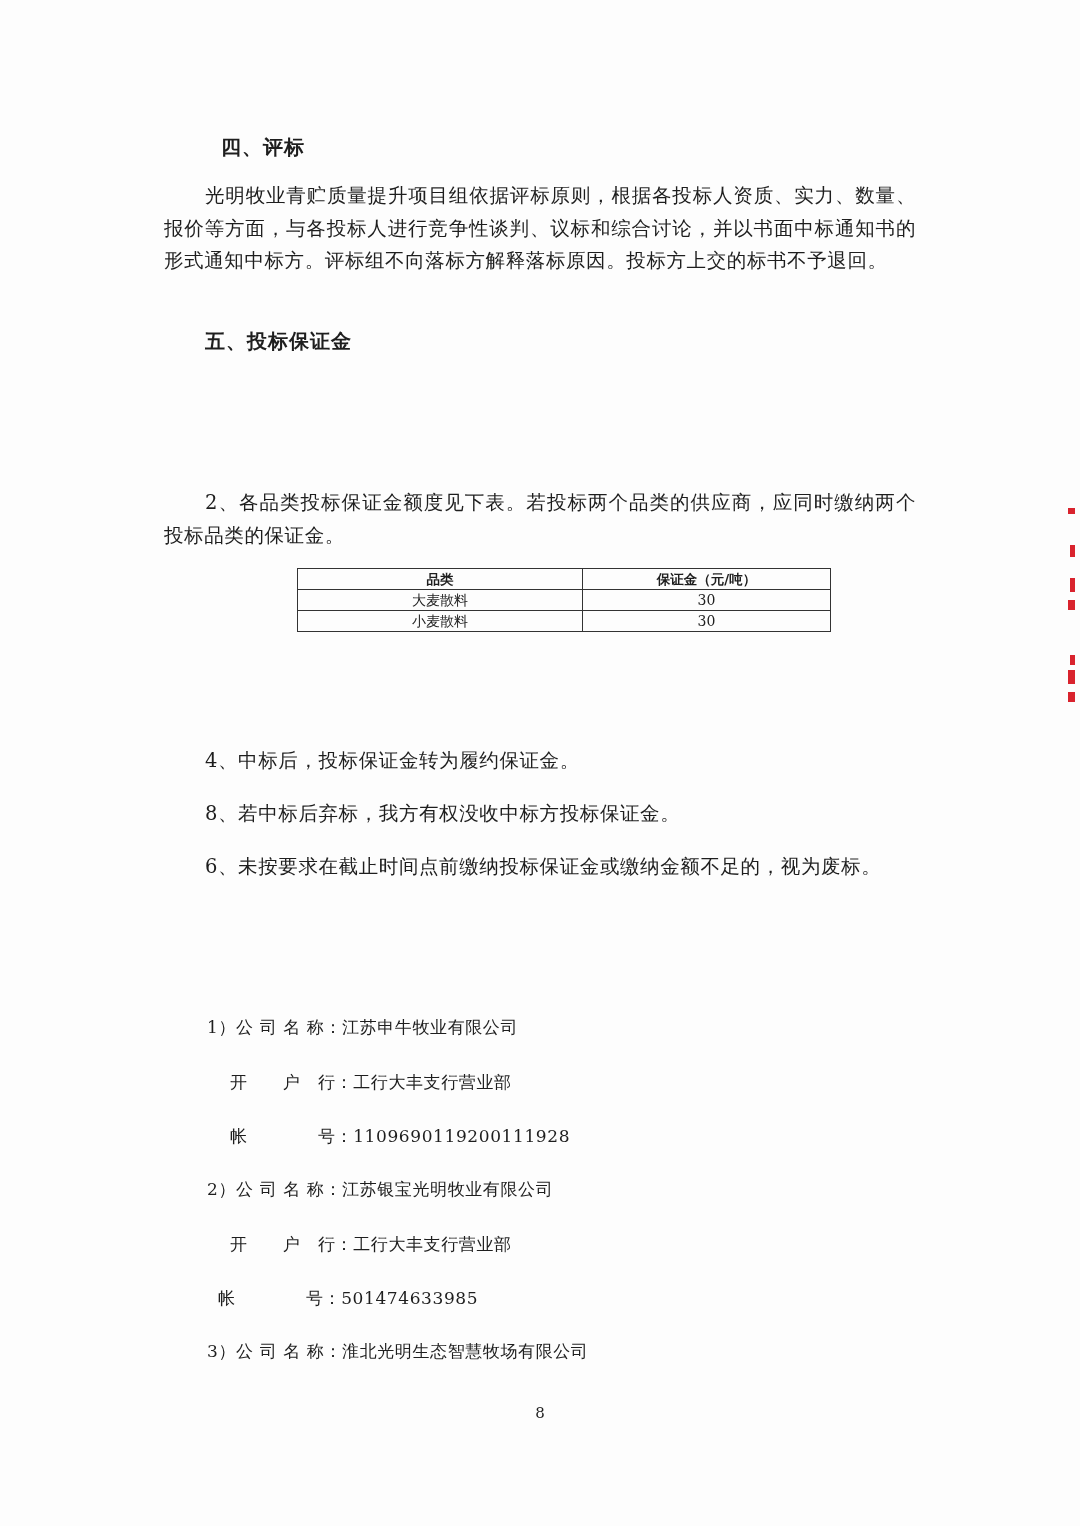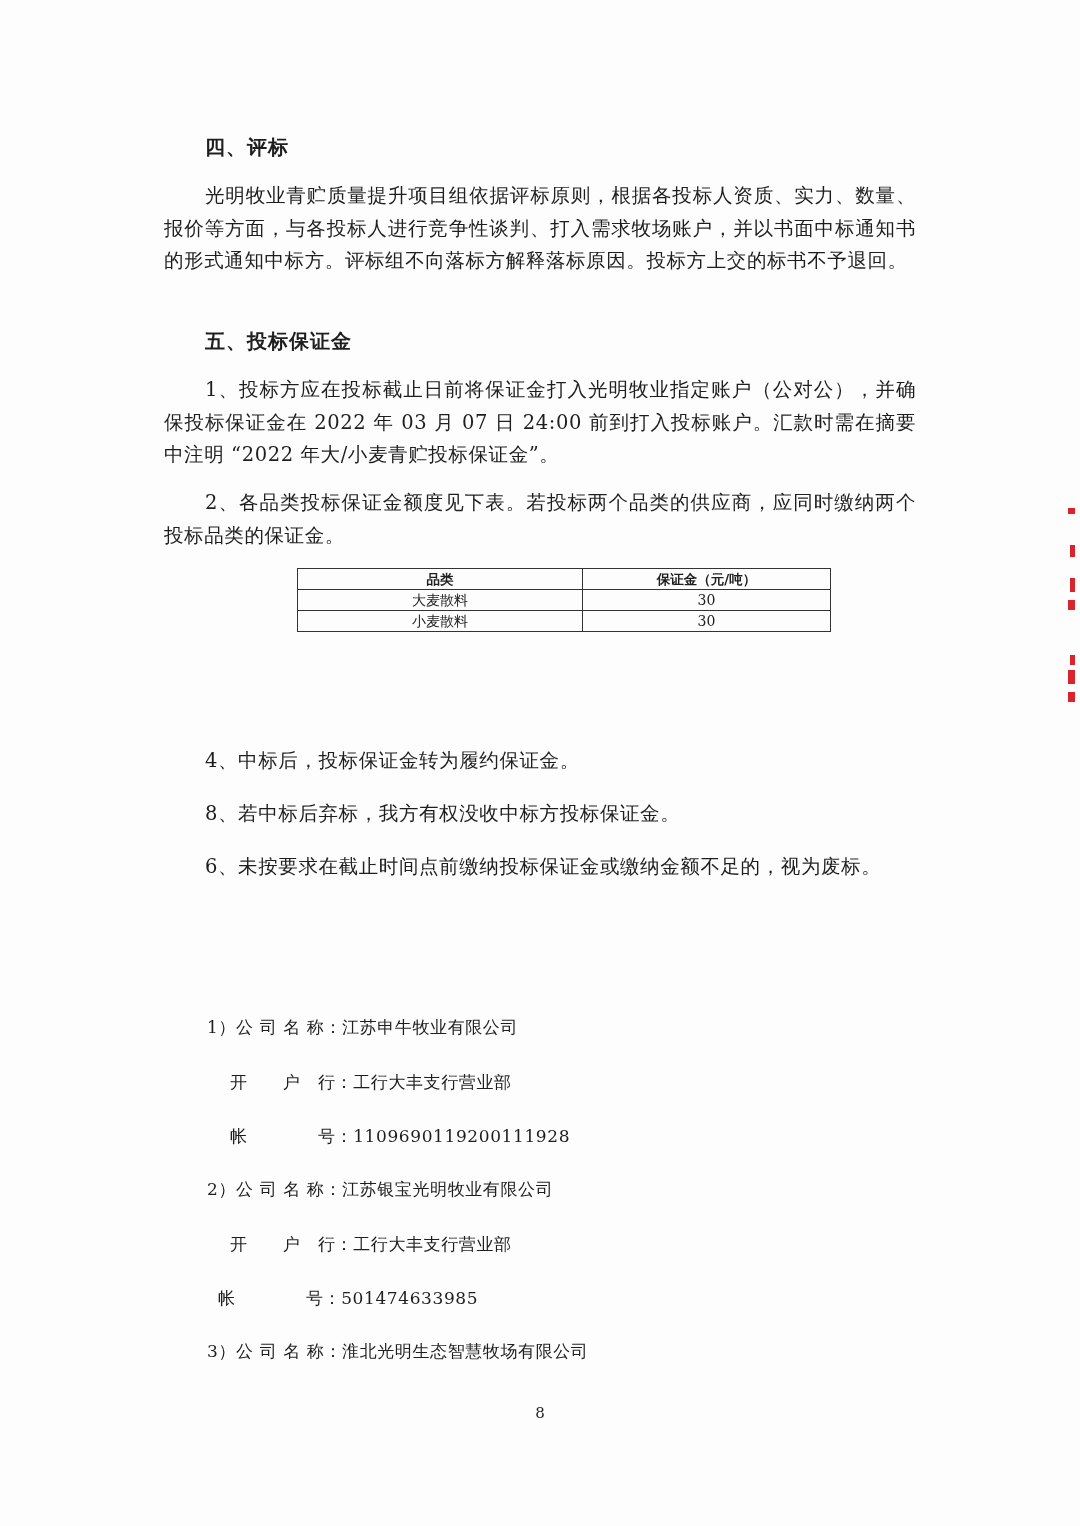--- a/index.html
+++ b/index.html
@@ -49,25 +49,24 @@
     }
     .stamp {
       position: absolute; left: 1068px; width: 7px; background: #d9232d;
     }
   </style>
 </head>
 <body>
 
 <div class="page">
 
-  <div class="h" style="top:134px;">四、评标</div>
-  <div class="para" style="top:180px;">光明牧业青贮质量提升项目组依据评标原则，根据各投标人资质、实力、数量、报价等方面，与各投标人进行竞争性谈判、打入需求牧场账户，并以书面中标通知书的形式通知中标方。评标组不向落标方解释落标原因。投标方上交的标书不予退回。</div>
+  <div class="h" style="top:134px;margin-left:16px;">四、评标</div>
+  <div class="para" style="top:180px;">光明牧业青贮质量提升项目组依据评标原则，根据各投标人资质、实力、数量、报价等方面，与各投标人进行竞争性谈判、议标和综合讨论，并以书面中标通知书的形式通知中标方。评标组不向落标方解释落标原因。投标方上交的标书不予退回。</div>
 
   <div class="h" style="top:328px;">五、投标保证金</div>
-  <div class="para" style="top:374px;">1、投标方应在投标截止日前将保证金打入光明牧业指定账户（公对公），并确保投标保证金在 2022 年 03 月 07 日 24:00 前到打入投标账户。汇款时需在摘要中注明 “2022 年大/小麦青贮投标保证金”。</div>
   <div class="para" style="top:487px;">2、各品类投标保证金额度见下表。若投标两个品类的供应商，应同时缴纳两个投标品类的保证金。</div>
 
   <table class="dep">
     <tbody>
         <tr>
       <th class="c1">品类</th>
       <th>保证金（元/吨）</th>
     </tr>
     <tr>
       <td>大麦散料</td>

